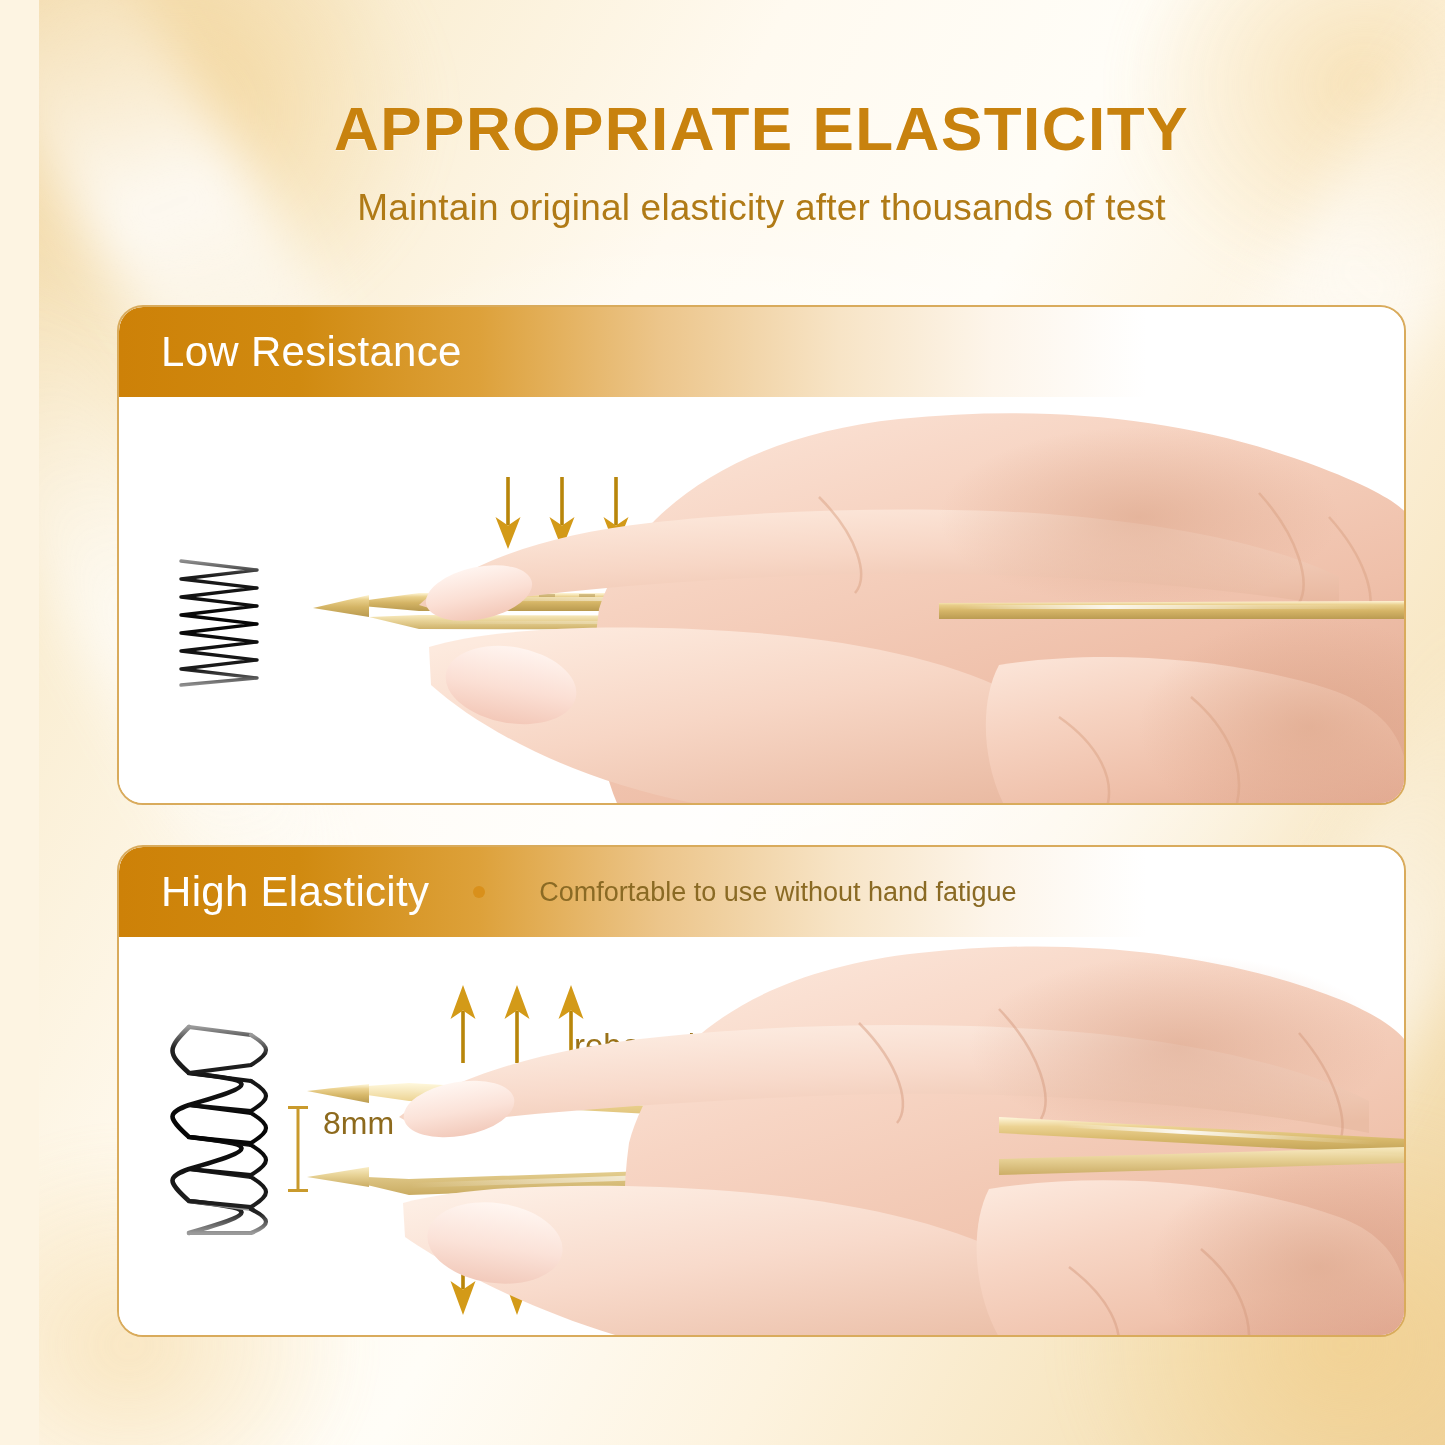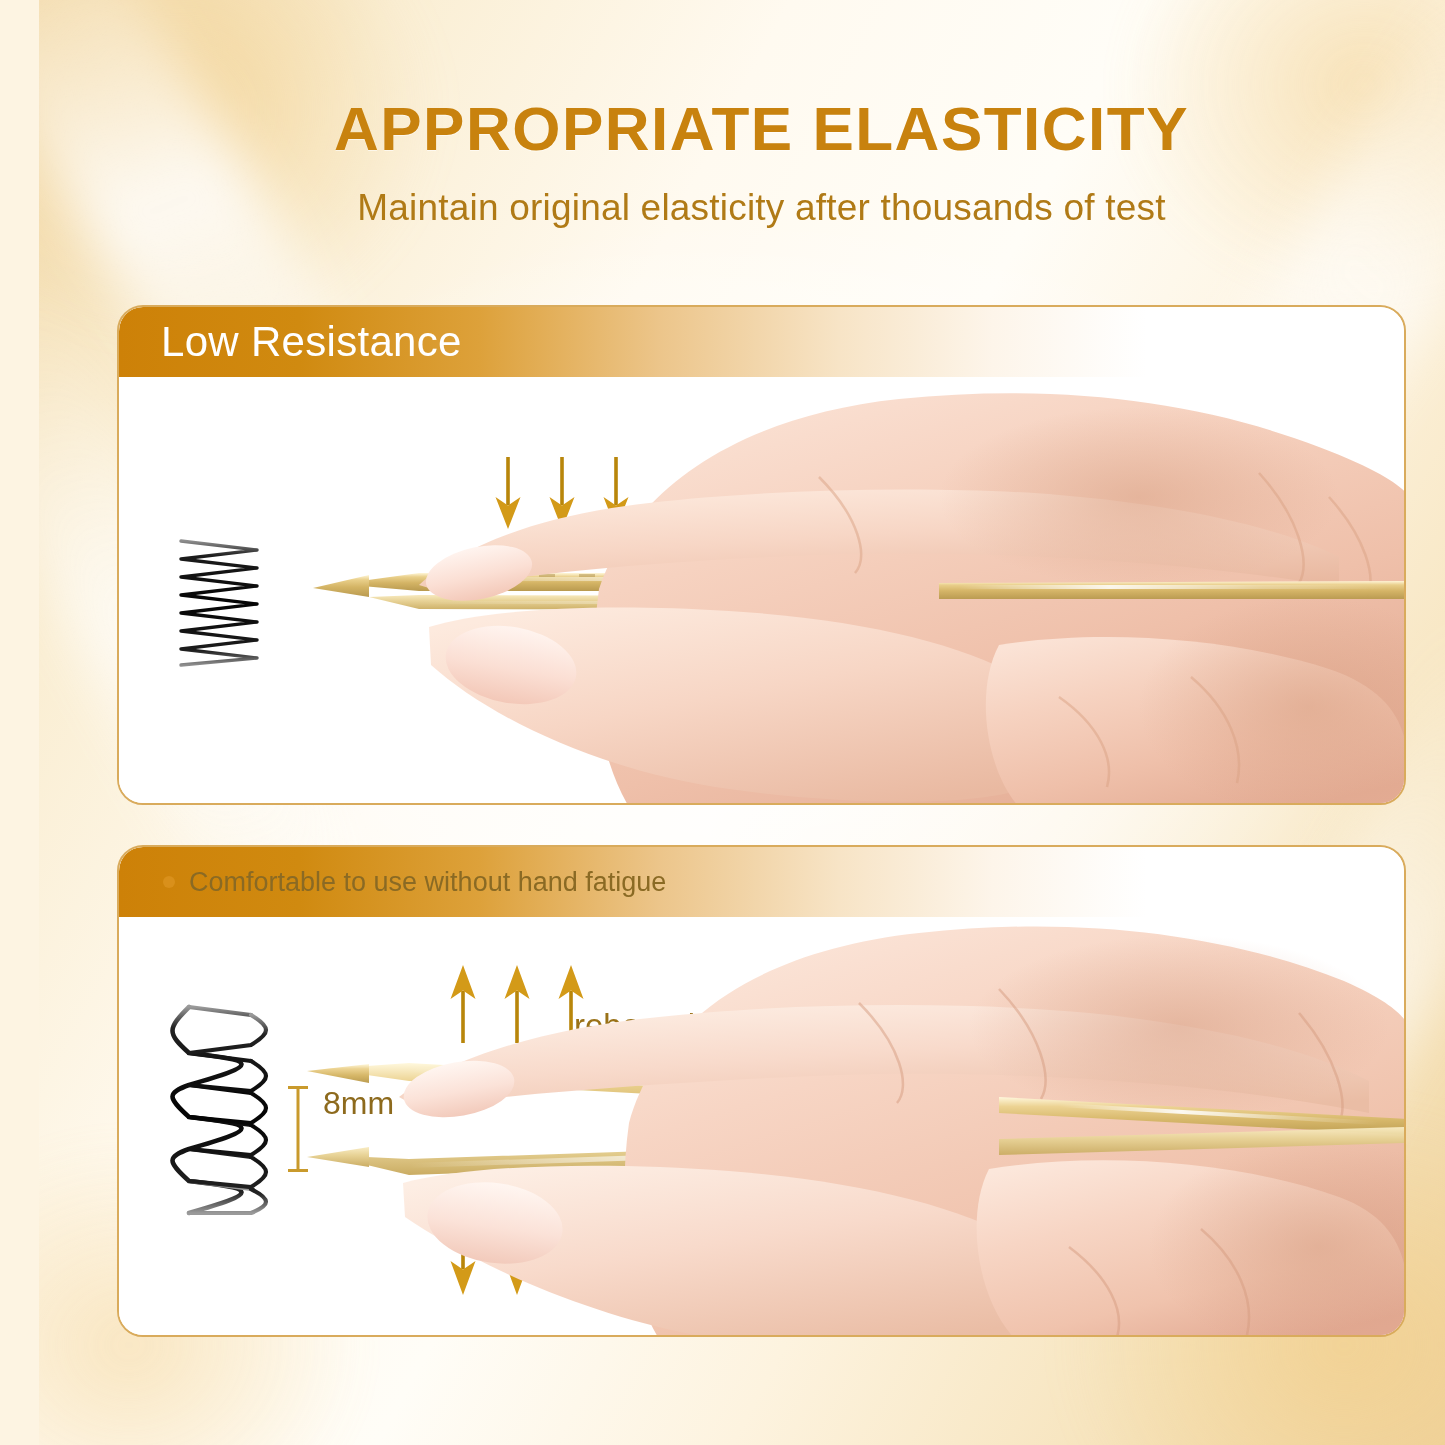--- a/index.html
+++ b/index.html
@@ -78,21 +78,21 @@
     border: 2px solid #d9ab5c;
     border-radius: 26px;
     box-sizing: border-box;
     overflow: hidden;
   }
   #card-low  { top: 305px;  height: 500px; }
   #card-high { top: 845px;  height: 492px; }
 
   .card-header {
     position: relative;
-    height: 70px;
+    height: 90px;
     background: linear-gradient(90deg,
         #cd8108 0%,
         #d08a10 14%,
         #dda13a 28%,
         #ecc58a 42%,
         #f7e4c6 56%,
         #fdf5ea 68%,
         #ffffff 80%,
         #ffffff 100%);
     display: flex;
@@ -108,20 +108,21 @@
     letter-spacing: 0.3px;
     white-space: nowrap;
   }
   .card-header-note {
     display: flex;
     align-items: center;
     margin-left: 44px;
     color: #8a6a24;
     font-size: 27px;
     white-space: nowrap;
+    gap: 40px;
   }
   .bullet-dot {
     width: 12px;
     height: 12px;
     border-radius: 50%;
     background: #d9901b;
     margin-right: 14px;
     flex: 0 0 auto;
   }
 
@@ -371,20 +372,21 @@
           </g>
         </svg>
       </div>
 
     </div>
   </div>
 
   <div class="card" id="card-high">
 
     <div class="card-header">
+      <span class="card-header-title">High Elasticity</span>
       <span class="card-header-note">
         <span class="bullet-dot"></span>
         <span>Comfortable to use without hand fatigue</span>
       </span>
     </div>
 
     <div class="card-body">
 
       <div class="spring" id="spring-extended">
         <svg width="120" height="222" viewBox="0 0 120 222">

